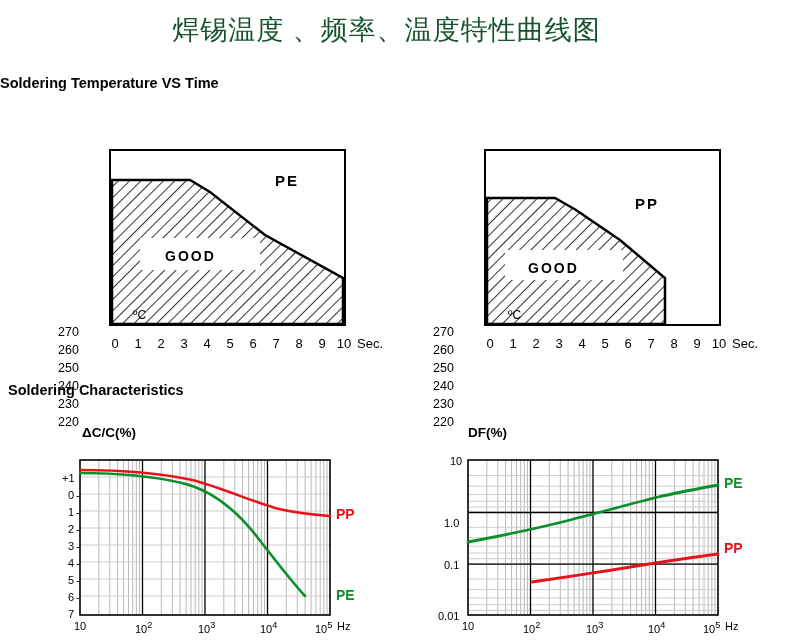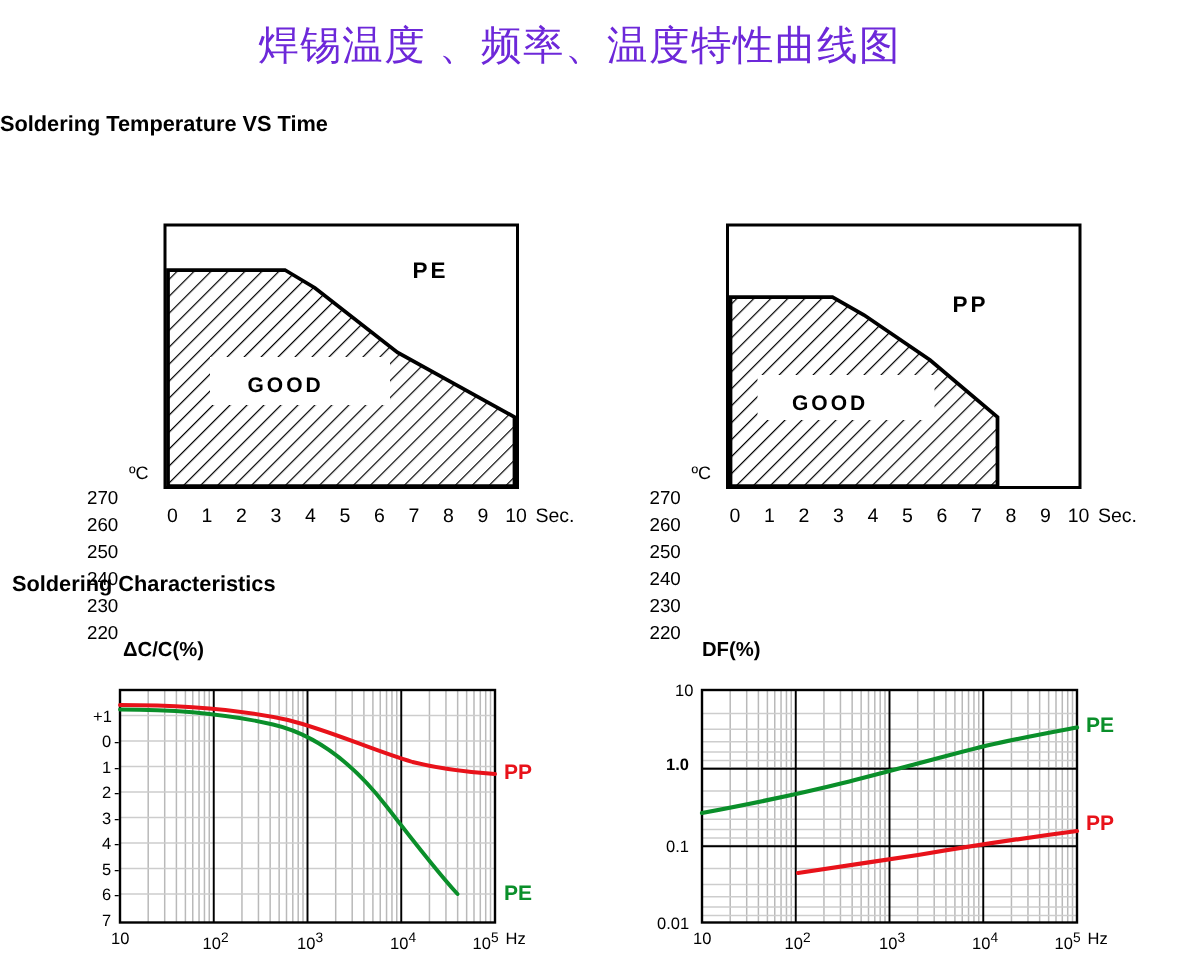--- a/index.html
+++ b/index.html
@@ -10,35 +10,36 @@
     color:#000;
     position:relative;
     overflow:hidden;
   }
   .page-title{
     position:absolute;
     top:12px;left:0;width:773px;
     text-align:center;
     font-size:27px;
     letter-spacing:1px;
-    color:#6d28d9;
+    color:#14532d;
   }
   .section-title{
     position:absolute;
     font-size:14.5px;
     font-weight:bold;
     color:#000;
   }
   #sec1{top:75px;left:0;}
   #sec2{top:382px;left:8px;}
 
   .chart{position:absolute;}
   .axis-unit{
     position:absolute;
     font-size:12px;
+    margin-left:47px;
   }
   .ylab{
     position:absolute;
     font-size:12.5px;
     text-align:left;
     width:30px;
   }
   .xlab{
     position:absolute;
     font-size:13px;
@@ -343,21 +344,21 @@
       <line x1="88" y1="144.2" x2="338" y2="144.2"></line>
     </g>
     <rect x="88" y="40" width="250" height="155" fill="none" stroke="#000000" stroke-width="1.6"></rect>
 
     <path d="M88,122 C120,116 150,110 182,102 C214,94 246,85 278,77 C300,72 322,68 338,65" fill="none" stroke="#0a8f2a" stroke-width="2.8" stroke-linecap="round"></path>
 
     <path d="M152,162 C180,158 205,154 232,150 C262,145 300,139 338,134" fill="none" stroke="#e8121a" stroke-width="2.8" stroke-linecap="round"></path>
   </svg>
 
   <div class="tick" style="left:70px;top:35px;">10</div>
-  <div class="tick" style="left:64px;top:84px;font-weight:bold;">1.0</div>
+  <div class="tick" style="left:64px;top:97px;">1.0</div>
   <div class="tick" style="left:64px;top:139px;">0.1</div>
   <div class="tick" style="left:58px;top:190px;">0.01</div>
 
   <div class="tick" style="left:82px;top:200px;">
     <span>10</span>
   </div>
   <div class="tick" style="left:143px;top:200px;">
     <span>10</span><sup>2</sup>
   </div>
   <div class="tick" style="left:206px;top:200px;">

